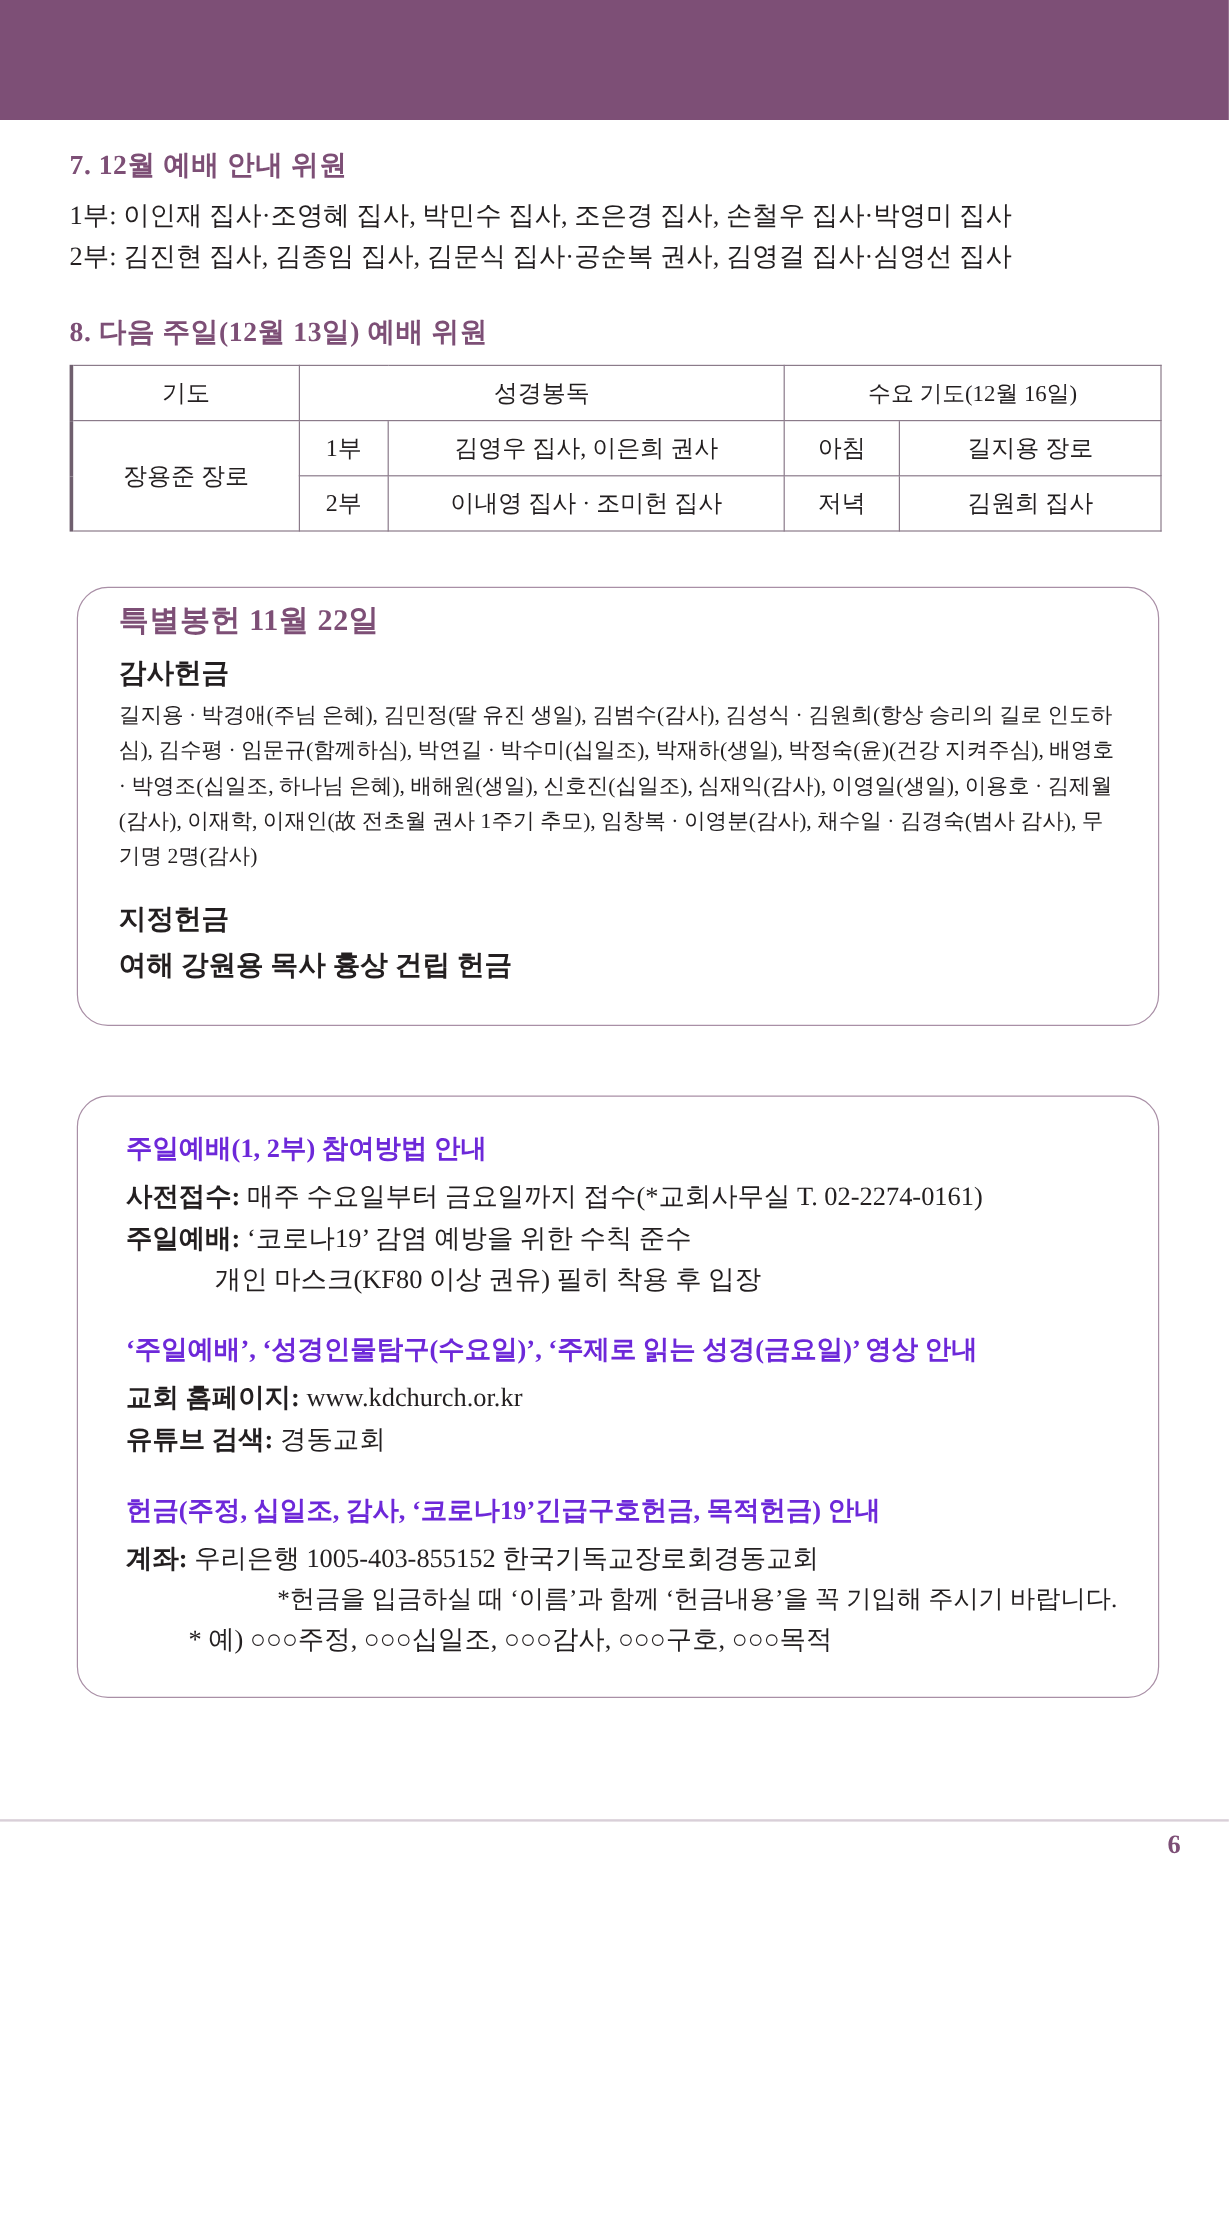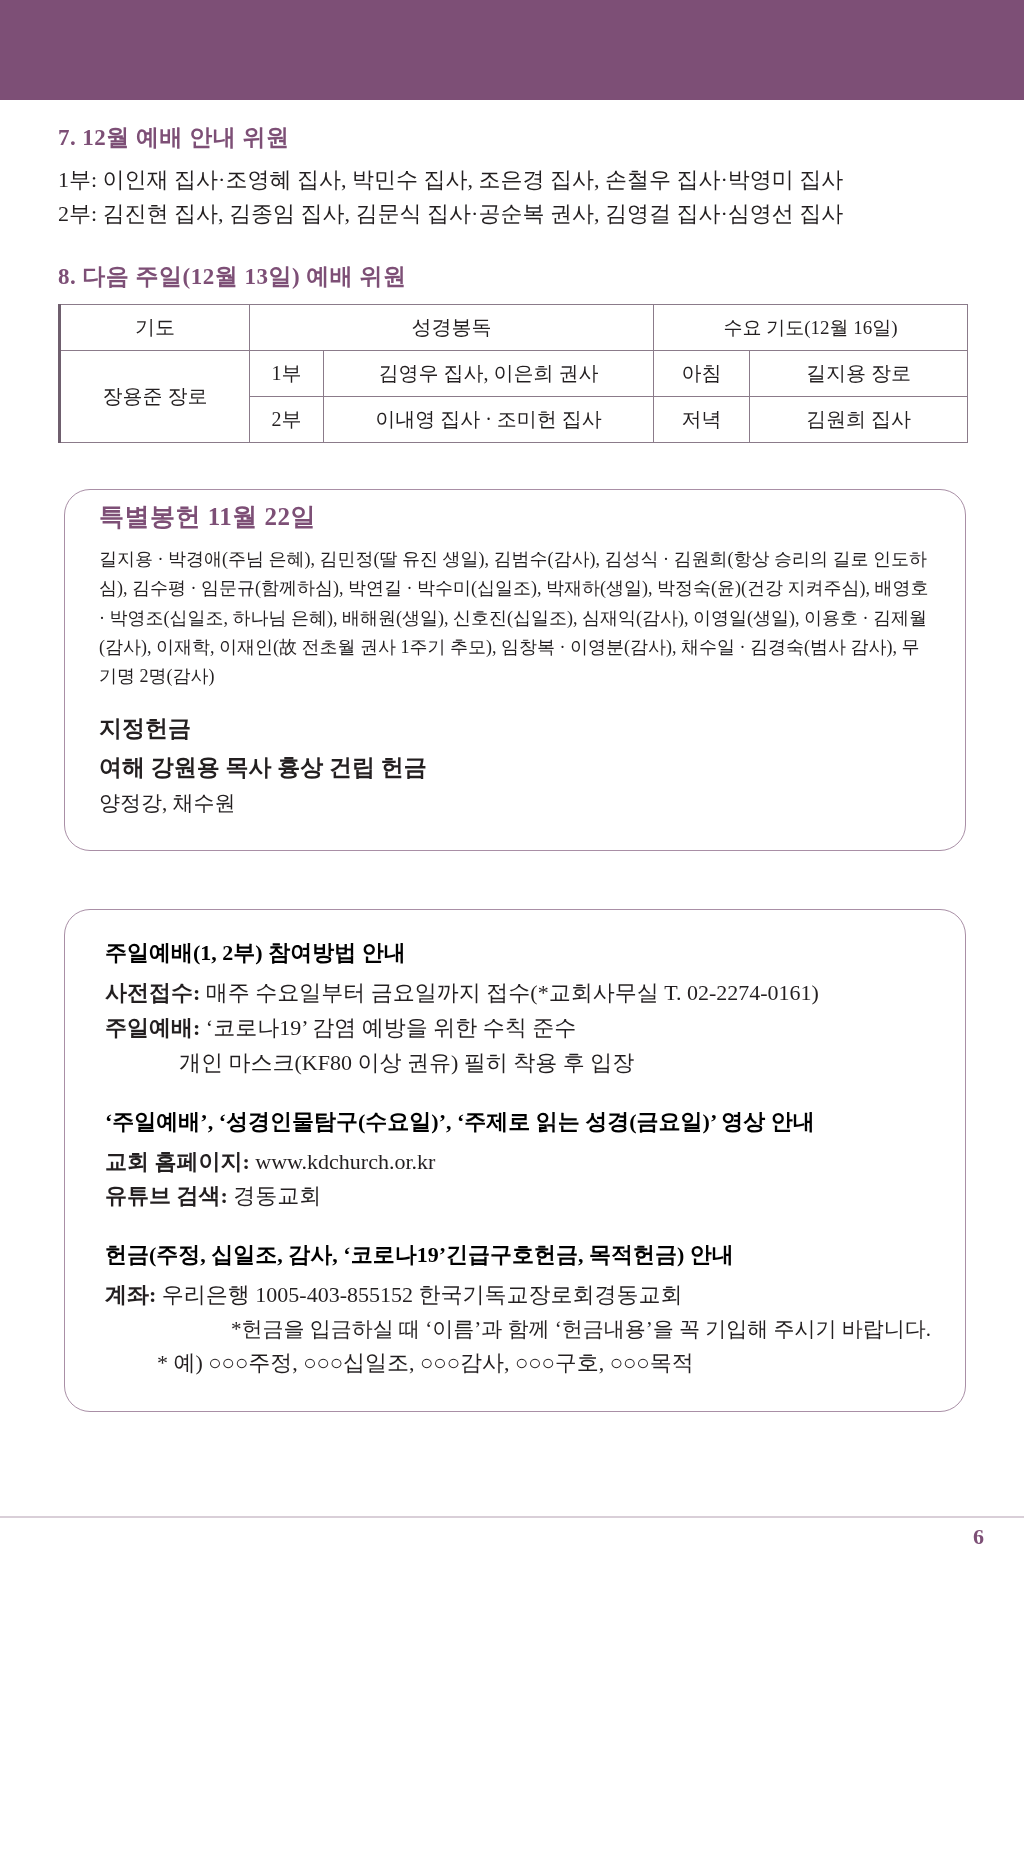--- a/index.html
+++ b/index.html
@@ -97,21 +97,21 @@
   .card .line.bold-ish { font-weight:bold; font-size:23px; }
 
   
   .info-card {
     margin:58px 58px 0 64px;
     border:1.5px solid #a98fa6;
     border-radius:26px;
     padding:28px 34px 30px 40px;
   }
   .info-head {
-    color:#000000;
+    color:#6d28d9;
     font-weight:bold;
     font-size:22px;
     margin-bottom:8px;
   }
   .info-line {
     font-size:22px;
     line-height:1.58;
   }
   .info-line b { font-weight:bold; }
   .indent-1 { padding-left:74px; }
@@ -179,24 +179,24 @@
           <td>이내영 집사 · 조미헌 집사</td>
           <td>저녁</td>
           <td>김원희 집사</td>
         </tr>
       </tbody>
     </table>
   </div>
 
   <div class="card">
     <div class="card-title">특별봉헌 11월 22일</div>
+    <div class="sub-title">감사헌금</div>
     <div class="para">길지용 · 박경애(주님 은혜), 김민정(딸 유진 생일), 김범수(감사), 김성식 · 김원희(항상 승리의 길로 인도하심), 김수평 · 임문규(함께하심), 박연길 · 박수미(십일조), 박재하(생일), 박정숙(윤)(건강 지켜주심), 배영호 · 박영조(십일조, 하나님 은혜), 배해원(생일), 신호진(십일조), 심재익(감사), 이영일(생일), 이용호 · 김제월(감사), 이재학, 이재인(故 전초월 권사 1주기 추모), 임창복 · 이영분(감사), 채수일 · 김경숙(범사 감사), 무기명 2명(감사)</div>
     <div class="sub-title second">지정헌금</div>
     <div class="line bold-ish">여해 강원용 목사 흉상 건립 헌금</div>
-    <div class="line small">양정강, 채수원</div>
   </div>
 
   <div class="info-card">
 
     <div>
       <div class="info-head">주일예배(1, 2부) 참여방법 안내</div>
       <div class="info-line">
         <b>사전접수:</b><span> 매주 수요일부터 금요일까지 접수(*교회사무실 T. 02-2274-0161)</span>
       </div>
       <div class="info-line">

